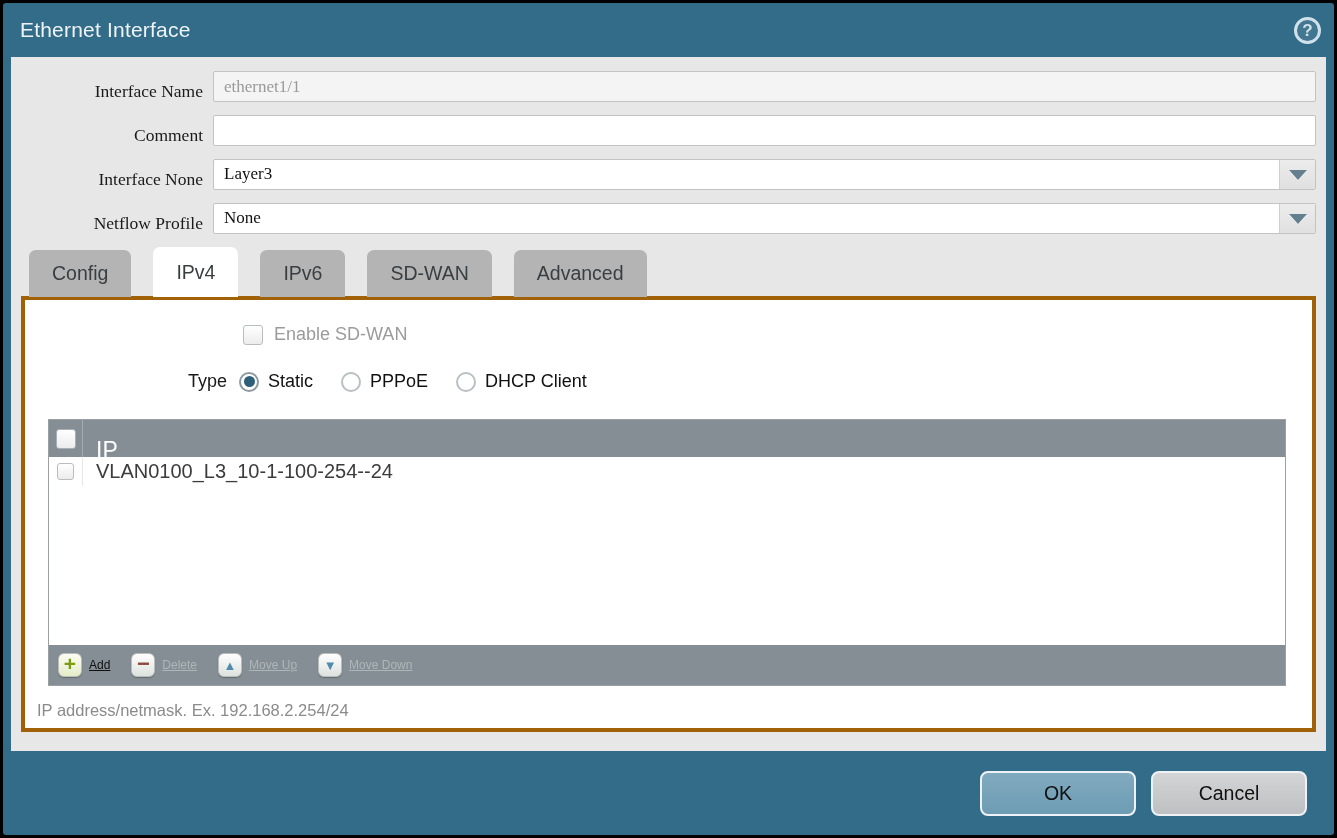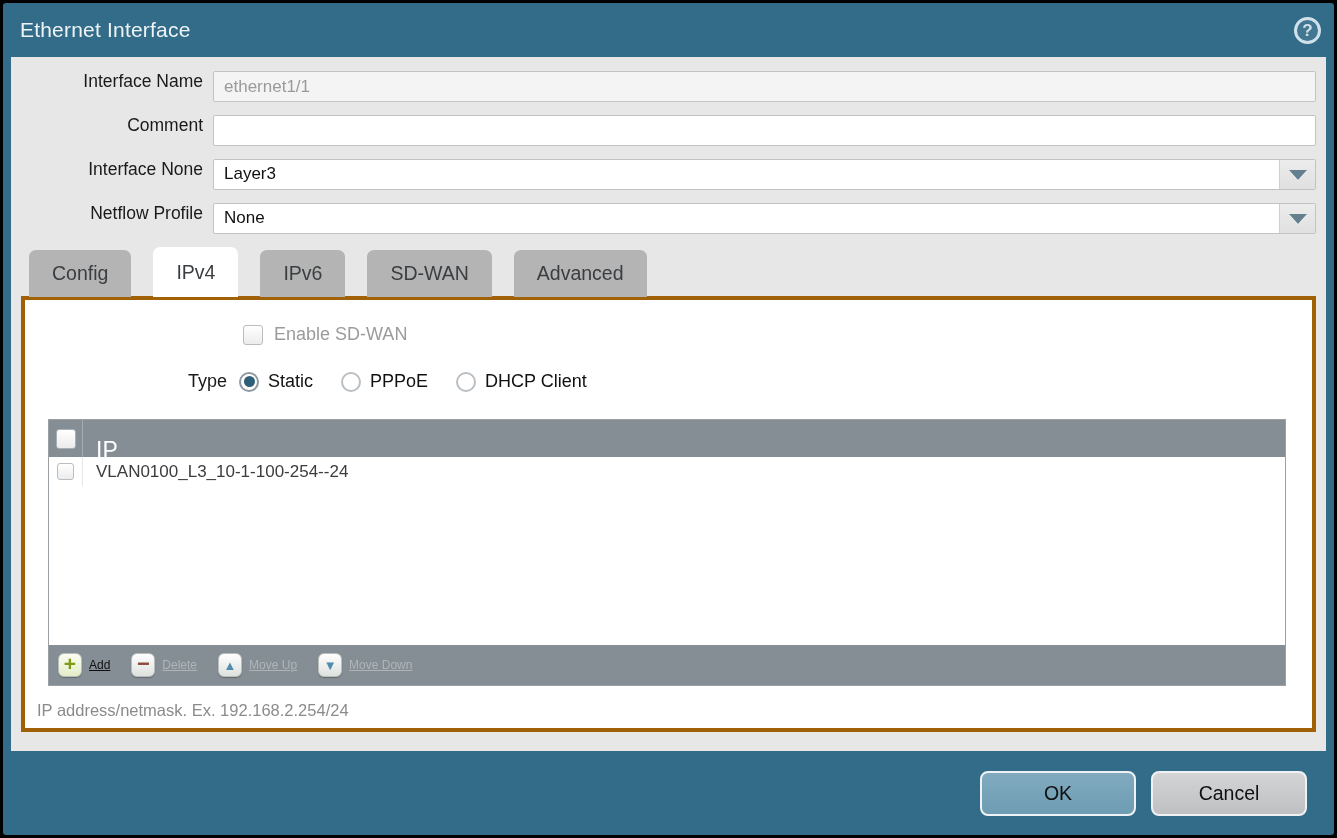--- a/index.html
+++ b/index.html
@@ -10,21 +10,21 @@
   
   .titlebar { height:54px; flex-shrink:0; position:relative; display:flex; align-items:center; padding-left:17px; }
   .title { color:#eef3f6; font-size:21px; letter-spacing:.2px; }
   .help-btn { position:absolute; right:13px; top:14px; width:27px; height:27px; border-radius:50%;
     border:3px solid #cfe2ec; color:#cfe2ec; font-size:17px; font-weight:bold; display:flex;
     align-items:center; justify-content:center; background:rgba(255,255,255,.08); cursor:pointer; }
 
   
   .content { flex:1; background:#e7e7e7; margin:0 8px; padding:14px 10px 0 10px; overflow:hidden; }
 
-  .form-row { display:flex; align-items:flex-start; height:31px; margin-bottom:13px; }
+  .form-row { display:flex; align-items:flex-end; height:31px; margin-bottom:13px;font-family:Liberation Serif, serif; }
   .form-label { width:192px; text-align:right; padding-right:10px; font-size:17.5px; color:#1a1a1a; flex-shrink:0; }
   .field-wrap { flex:1; display:flex; height:31px; }
   .text-input { flex:1; height:31px; border:1px solid #c3c3c3; background:#fff; font-family:inherit;
     font-size:17px; color:#222; padding:0 10px; border-radius:2px; }
   .text-input:disabled { background:#f4f4f4; color:#9a9a9a; }
   .dropdown { flex:1; display:flex; border:1px solid #c3c3c3; border-radius:2px; background:#fff; cursor:pointer; }
   .dropdown-value { flex:1; font-size:17px; color:#111; padding:4px 10px 0 10px; }
   .dropdown-btn { width:36px; background:linear-gradient(#ececec,#e0e0e0); border-left:1px solid #cfcfcf;
     display:flex; align-items:center; justify-content:center; }
   .tri-down { width:0; height:0; border-left:9px solid transparent; border-right:9px solid transparent;
@@ -54,21 +54,21 @@
   .radio-label { font-size:18px; color:#111; margin:0 28px 0 9px; }
 
   .ip-table { margin:27px 26px 0 23px; border:1px solid #9aa0a4; }
   .tbl-header { height:37px; background:#858e94; display:flex; align-items:center; }
   .cb-cell { width:34px; display:flex; align-items:center; justify-content:center; align-self:stretch; flex-shrink:0; }
   .tbl-header .cb-cell { border-right:1px solid #a2abb0; }
   .col-title { color:#fff; font-size:23px; padding-left:13px;margin-top:24px; }
   .tbl-row { height:29px; background:#fff; display:flex; align-items:center; }
   .tbl-row .cb-cell { border-right:1px solid #e7e7e7; }
   .tbl-row .checkbox { width:17px; height:17px; }
-  .cell-text { font-size:17px; color:#3c3c3c; padding-left:13px; }
+  .cell-text { font-size:20px; color:#3c3c3c; padding-left:13px; }
   .tbl-filler { height:159px; background:#fff; }
 
   .tbl-toolbar { height:40px; background:#858e94; display:flex; align-items:center; padding-left:9px; }
   .tool-btn { display:flex; align-items:center; margin-right:21px; cursor:pointer; }
   .tool-btn.disabled { cursor:default; }
   .chip { width:24px; height:24px; border-radius:6px; border:1px solid #b9beba;
     background:linear-gradient(#fefefe,#dde2de); display:flex; align-items:center; justify-content:center;
     flex-shrink:0; box-shadow:0 1px 1px rgba(0,0,0,.25); }
   .chip.add { background:linear-gradient(#fbfdf2,#e4ecc9); }
   .glyph-plus { color:#7c9c14; font-size:21px; font-weight:bold; line-height:20px; margin-top:-2px; }

